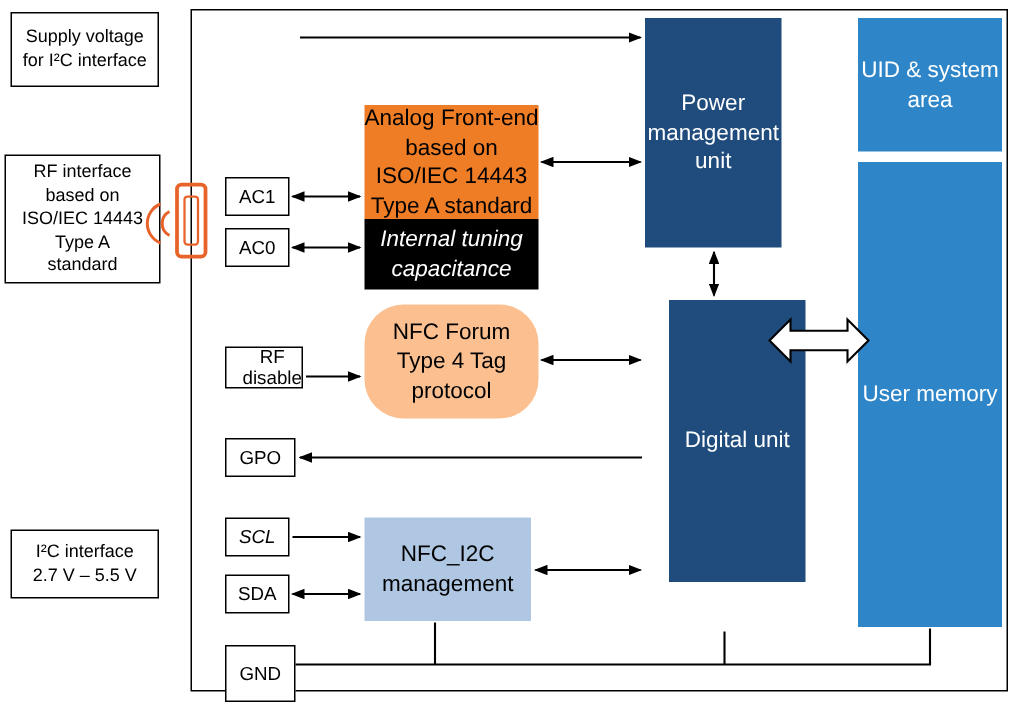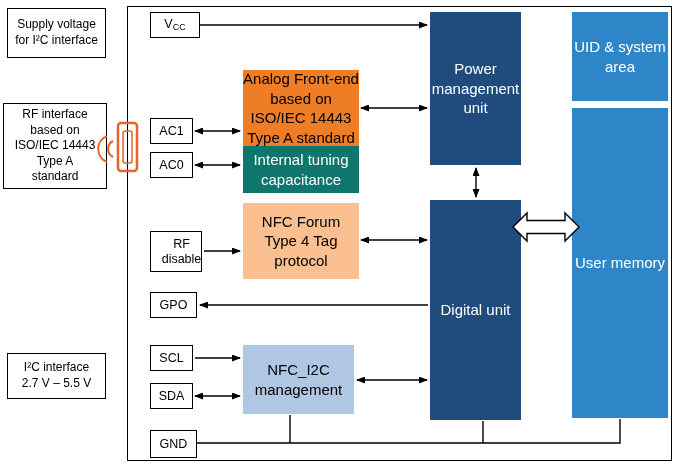--- a/index.html
+++ b/index.html
@@ -22,22 +22,22 @@
     text-align:center; font-size:12.5px; line-height:1.15; white-space:pre-line;
     box-sizing:border-box;
   }
   .sub { font-size:9px; vertical-align:-2px; letter-spacing:0; }
   .blk {
     position:absolute; display:flex; align-items:center; justify-content:center;
     text-align:center; font-size:15px; line-height:1.3; white-space:pre-line;
     box-sizing:border-box;
   }
   .blk.orange { background:#EF7D26; color:#000000; }
-  .blk.brown  { background:#0f766e; color:#fff; }
-  .blk.peach  { background:#FBBF90; color:#000; }
+  .blk.brown  { background:#000000; color:#fff;font-style:italic; }
+  .blk.peach  { background:#FBBF90; color:#000;border-radius:26px; }
   .blk.steel  { background:#AFC7E2; color:#000; }
   .blk.dark   { background:#1F4C7C; color:#fff; }
   .blk.blue   { background:#2E86C8; color:#fff; }
   svg.overlay { position:absolute; left:0; top:0; pointer-events:none; }
 </style>
 </head>
 <body>
 
 <div class="stage">
 
@@ -46,47 +46,44 @@
   <div class="note" style="left:7px; top:8px; width:97px; height:48px;">Supply voltage
 for I²C interface</div>
   <div class="note" style="left:3px; top:103px; width:102px; height:84px;">RF interface
 based on
 ISO/IEC 14443
 Type A
 standard</div>
   <div class="note" style="left:7px; top:353px; width:97px; height:44px;">I²C interface
 2.7 V – 5.5 V</div>
 
-  <div class="pin" style="left:150px; top:12px; width:50px; height:26px;">
-    <span><span>V</span><span class="sub">CC</span></span>
-  </div>
   <div class="pin" style="left:150px; top:118px; width:43px; height:26px;">AC1</div>
   <div class="pin" style="left:150px; top:152px; width:43px; height:26px;">AC0</div>
-  <div class="pin" style="left:150px; top:231px; width:52px; height:41px;padding-left:11px;">RF
+  <div class="pin" style="left:150px; top:231px; width:52px; height:28px;padding-left:11px;">RF
 disable</div>
   <div class="pin" style="left:150px; top:292px; width:47px; height:26px;">GPO</div>
-  <div class="pin" style="left:150px; top:345px; width:43px; height:26px;">SCL</div>
+  <div class="pin" style="left:150px; top:345px; width:43px; height:26px;font-style:italic;">SCL</div>
   <div class="pin" style="left:150px; top:383px; width:43px; height:26px;">SDA</div>
-  <div class="pin" style="left:150px; top:430px; width:47px; height:28px;">GND</div>
+  <div class="pin" style="left:150px; top:430px; width:47px; height:38px;">GND</div>
 
   <div class="blk orange" style="left:243px; top:70px; width:116px; height:76px;">Analog Front-end
 based on
 ISO/IEC 14443
 Type A standard</div>
   <div class="blk brown" style="left:243px; top:146px; width:116px; height:47px;">Internal tuning
 capacitance</div>
   <div class="blk peach" style="left:243px; top:203px; width:116px; height:76px;">NFC Forum
 Type 4 Tag
 protocol</div>
   <div class="blk steel" style="left:243px; top:345px; width:111px; height:69px;">NFC_I2C
 management</div>
   <div class="blk dark" style="left:430px; top:12px; width:91px; height:153px;">Power
 management
 unit</div>
-  <div class="blk dark" style="left:430px; top:200px; width:91px; height:220px;">Digital unit</div>
+  <div class="blk dark" style="left:446px; top:200px; width:91px; height:188px;">Digital unit</div>
   <div class="blk blue" style="left:572px; top:12px; width:96px; height:89px;">UID &amp; system
 area</div>
   <div class="blk blue" style="left:572px; top:108px; width:96px; height:310px;">User memory</div>
 
   <svg class="overlay" width="680" height="468" viewBox="0 0 680 468">
     <defs>
       <marker id="ah" markerWidth="9" markerHeight="7" refX="8" refY="3.5" orient="auto-start-reverse" markerUnits="userSpaceOnUse">
         <path d="M0,0 L9,3.5 L0,7 z" fill="#000"></path>
       </marker>
     </defs>

